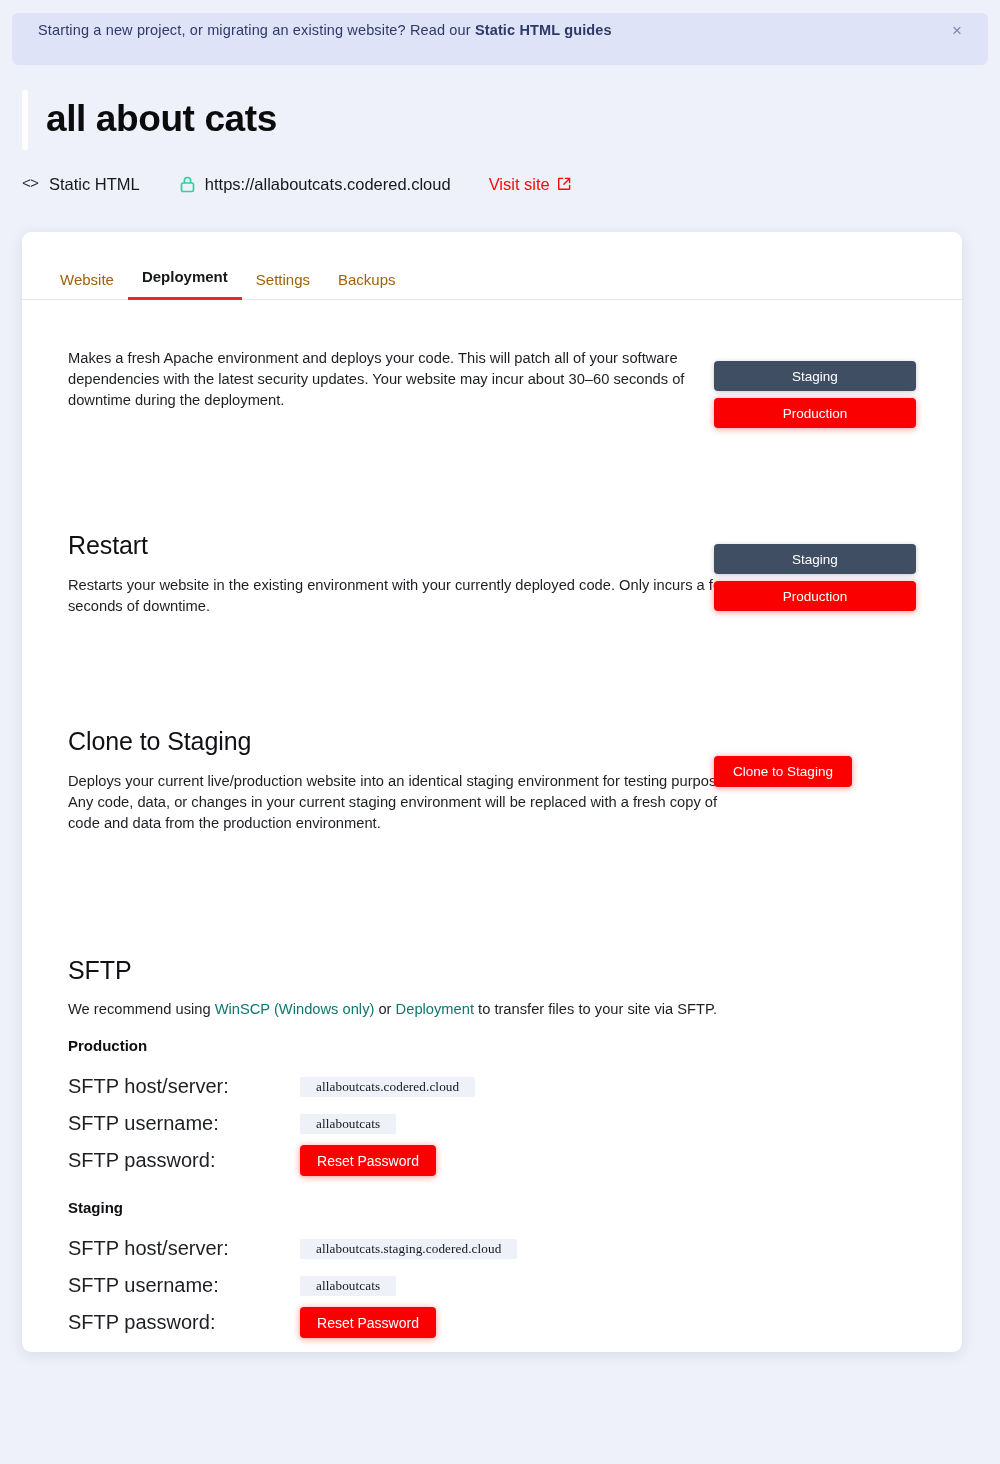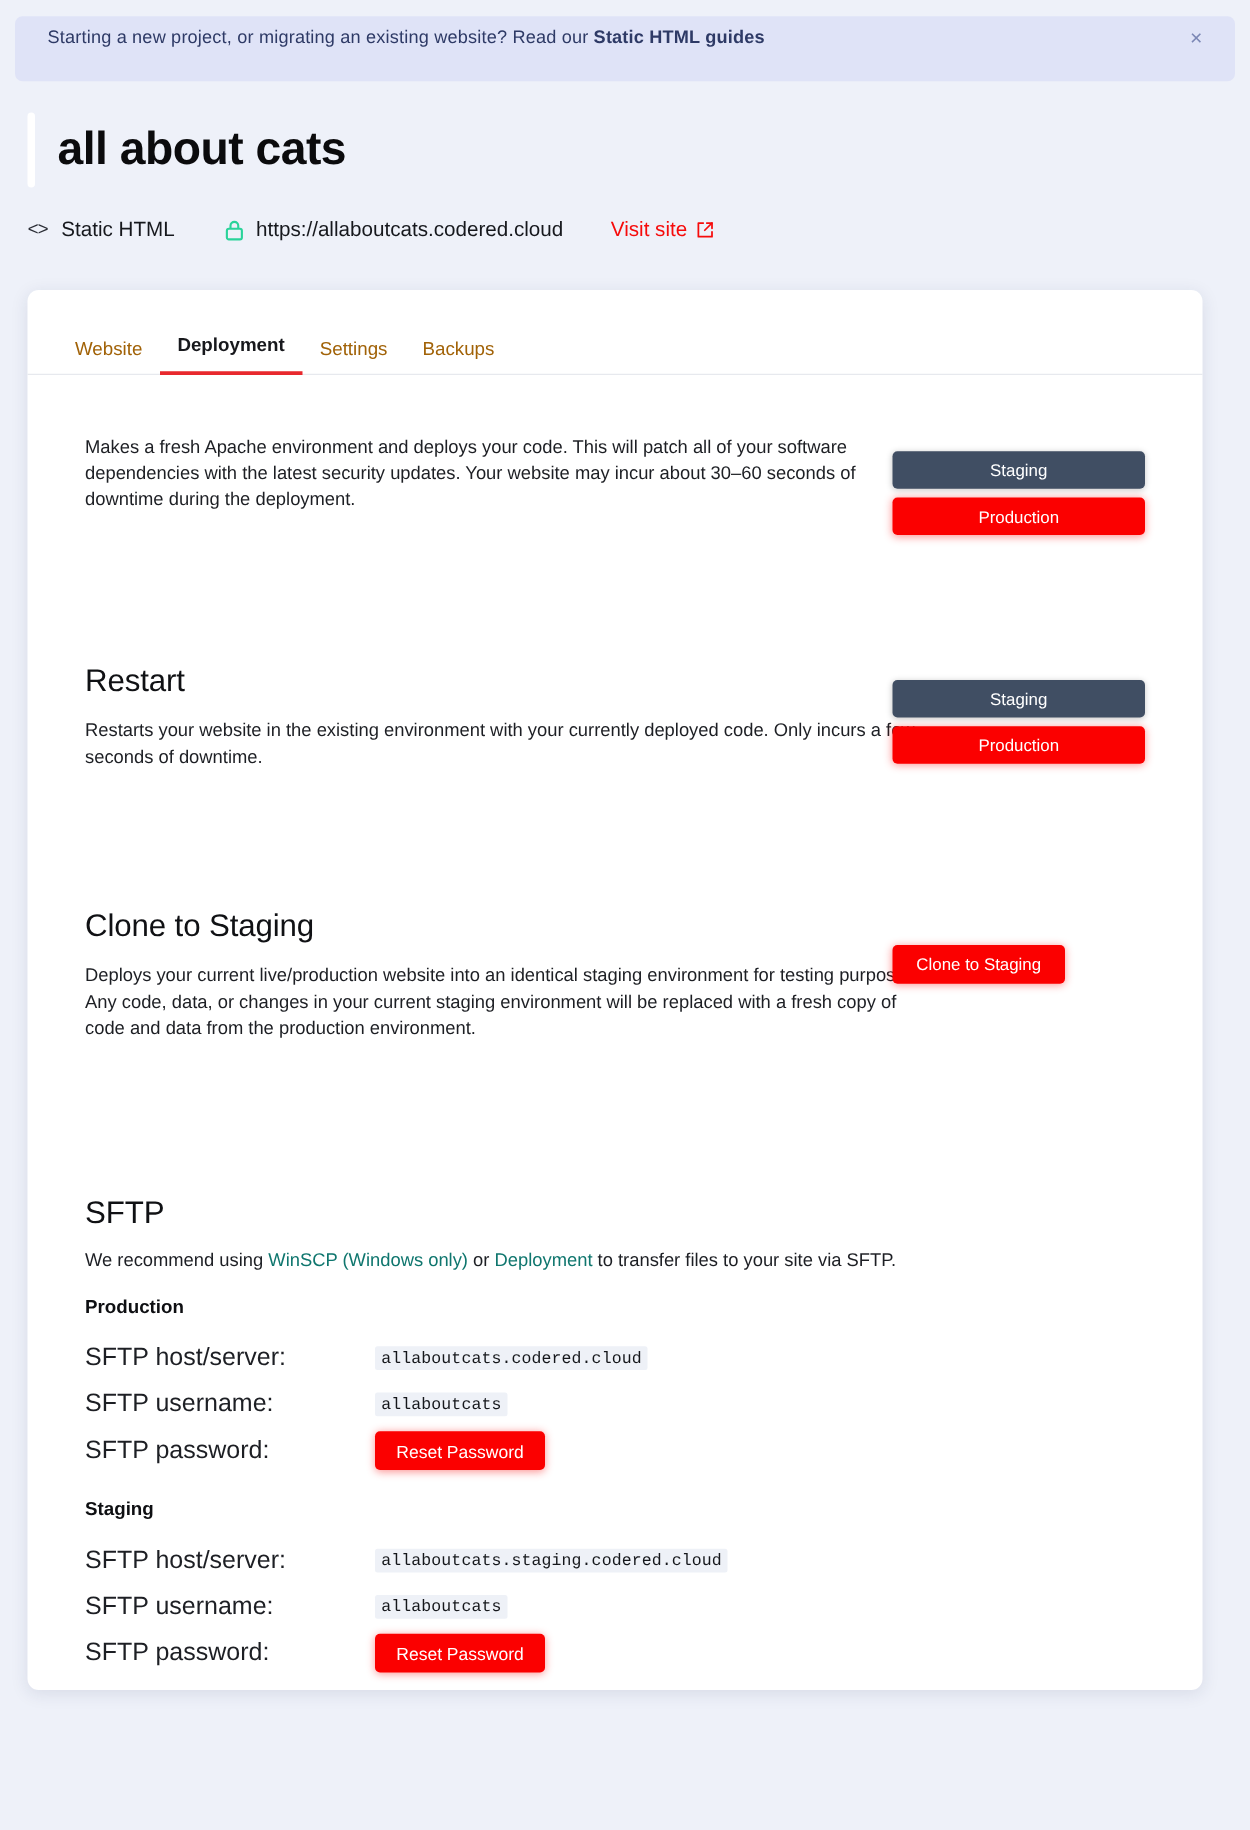--- a/index.html
+++ b/index.html
@@ -231,25 +231,25 @@
     display: flex;
     align-items: center;
     height: 37px;
   }
   .cred-label {
     width: 232px;
     font-size: 20px;
     color: #1d1f24;
   }
   .cred-value {
-    font-family: Liberation Mono, monospace;
+    font-family: Liberation Serif, serif;
     font-size: 13.2px;
     color: #15171b;
     background: #eef1f7;
-    padding: 2px 5px;
+    padding: 2px 16px;
     border-radius: 2px;
     letter-spacing: 0.1px;
   }
   .btn-reset {
     background: #fb0000;
     width: 136px;
     height: 31px;
     border: none;
     border-radius: 4px;
     color: #fff;

